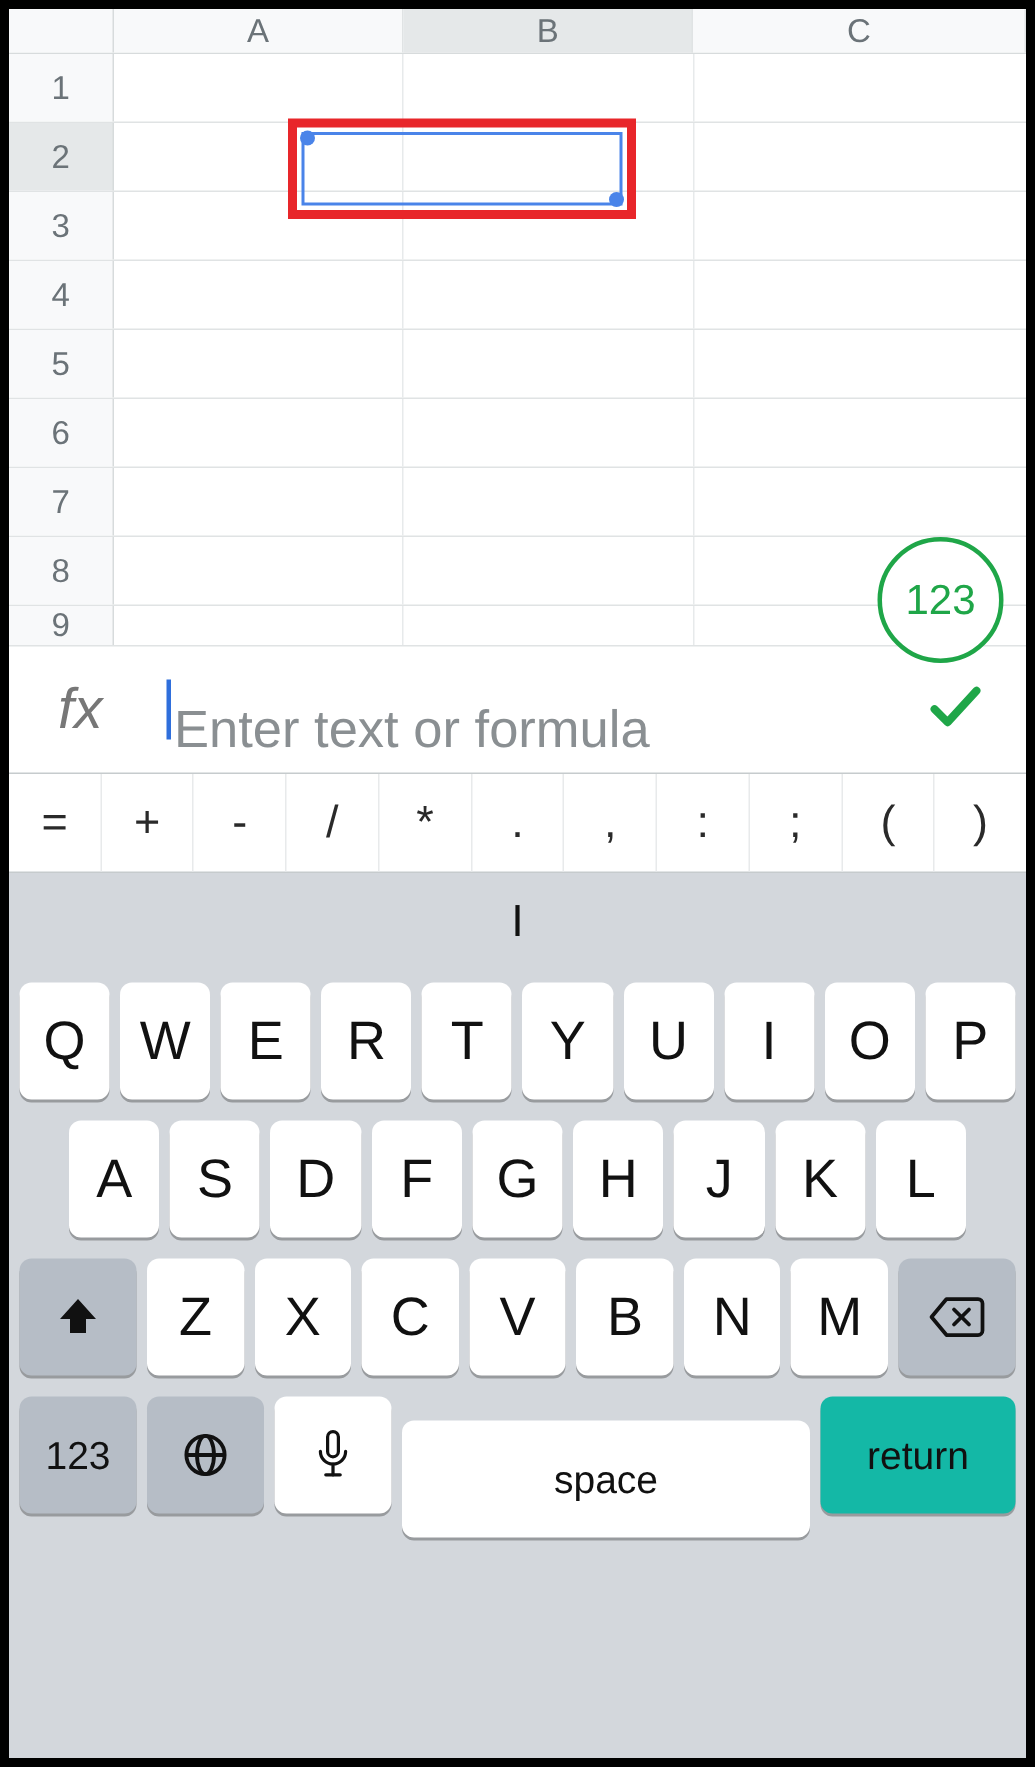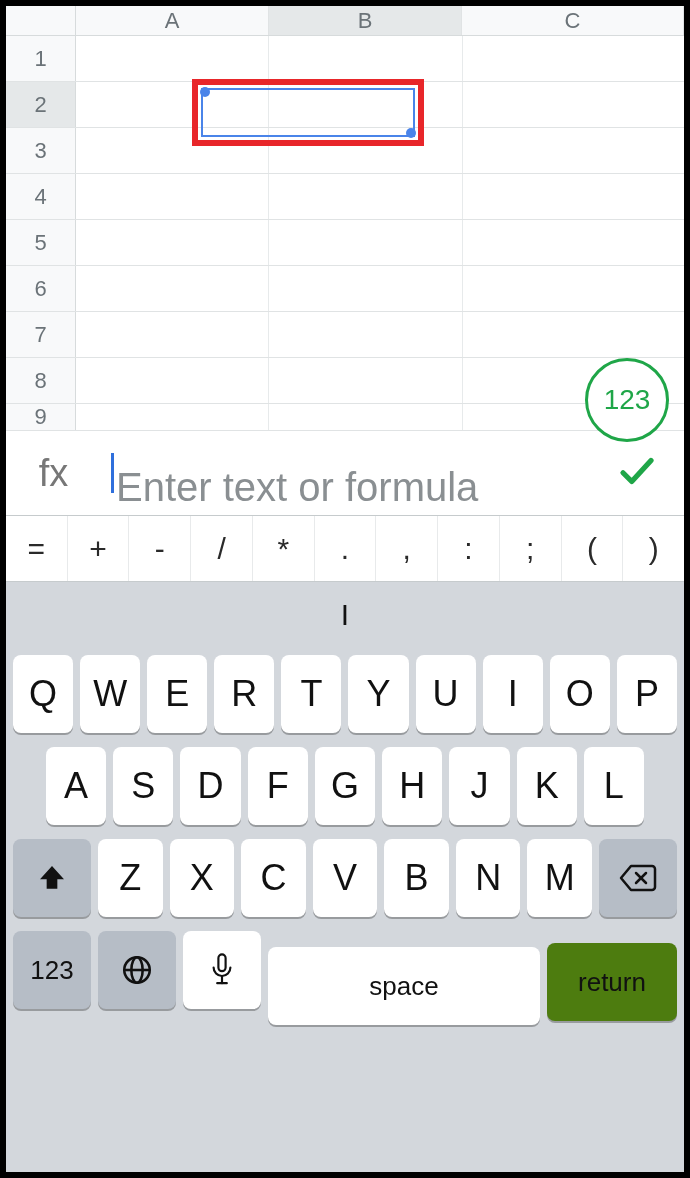--- a/index.html
+++ b/index.html
@@ -49,24 +49,24 @@
   }
 
   
   .formula-bar {
     display: flex; align-items: center;
     height: 86px;
     border-top: 1px solid #e0e3e4;
     border-bottom: 1px solid #c6cbcd;
     background: #fff;
   }
-  .fx-label { width: 95px; text-align: center; font-size: 38px; color: #777; }
+  .fx-label { width: 95px; text-align: center; font-style: italic; font-size: 38px; color: #777; }
   .formula-input-wrap { flex: 1; display: flex; align-items: center; padding-left: 10px; }
   .cursor { display: inline-block; width: 3px; height: 40px; background: #2f6fdc; margin-right: 2px; }
-  .formula-placeholder { color: #8a8f92; font-size: 40px; margin-top: 28px; }
+  .formula-placeholder { color: #8a8f92; font-size: 35px; margin-top: 28px; }
   .confirm-btn { width: 95px; display: flex; align-items: center; justify-content: center; }
   .confirm-btn svg { stroke: #1fa648; }
 
   
   .symbol-row {
     display: flex; height: 66px;
     border-bottom: 1px solid #c6cbcd;
     background: #fff;
   }
   .sym { flex: 1; display: flex; align-items: center; justify-content: center; font-size: 30px; color: #2a2a2a; border-right: 1px solid #e8eaeb; }
@@ -84,21 +84,21 @@
     flex: 1; height: 78px;
     background: #fff; border-radius: 8px;
     box-shadow: 0 2px 0 rgba(0,0,0,0.28);
     display: flex; align-items: center; justify-content: center;
     font-size: 36px; color: #111;
   }
   .key.special { background: #b6bdc6; }
   .key.shift, .key.backspace { flex: 0 0 78px; }
   .key.wide { flex: 0 0 78px; }
   .key.space { flex: 1; font-size: 26px; margin-top: 16px; }
-  .key.return { flex: 0 0 130px; font-size: 26px; background: #4d7c0f; margin-top: 12px; }
+  .key.return { flex: 0 0 130px; font-size: 26px; background: #14b8a6; }
   .key.num { flex: 0 0 78px; font-size: 26px; background: #b6bdc6; }
   .key .icon svg { display: block; }
 
   .bottom-row { display: flex; gap: 7px; padding: 7px 2px; }
 </style>
 </head>
 <body>
 
 <div class="sheet">
   <div class="col-headers">

